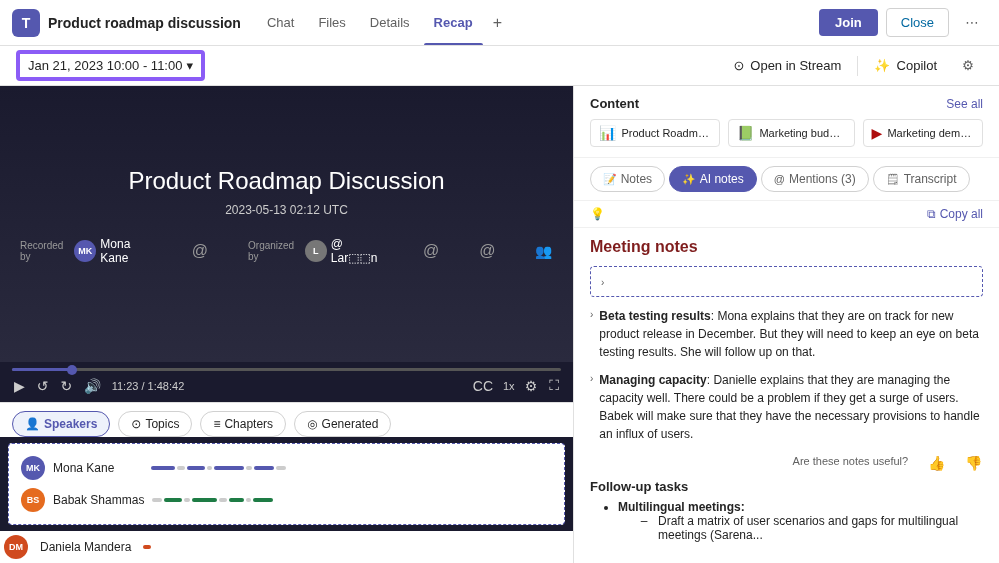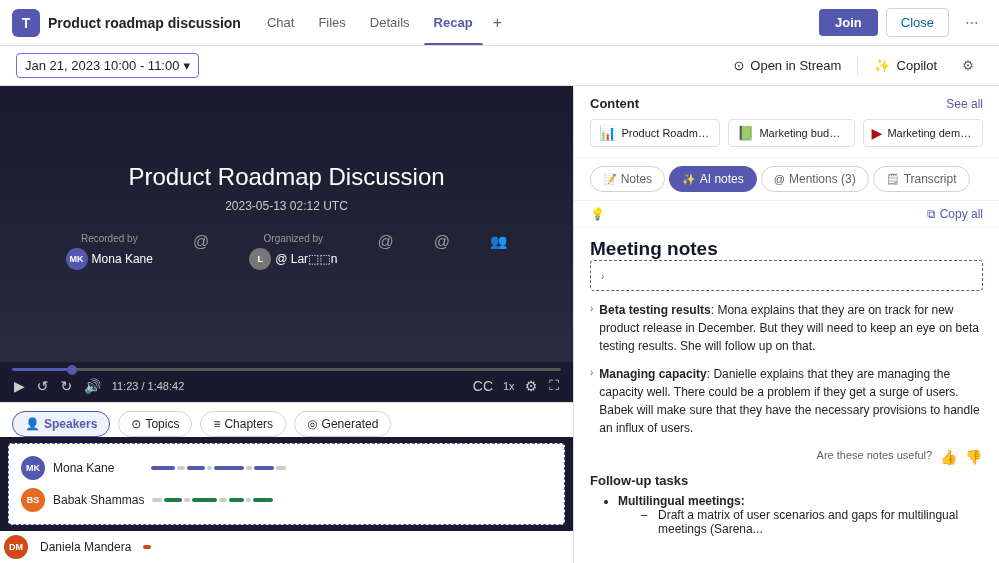--- a/index.html
+++ b/index.html
@@ -42,21 +42,21 @@
       border: none; background: none; cursor: pointer; color: #616161; border-radius: 4px;
     }
 
     
     .second-bar {
       display: flex; align-items: center; background: #fff; border-bottom: 1px solid #e0e0e0;
       height: 40px; padding: 0 16px; gap: 12px;
     }
     .date-selector {
       display: flex; align-items: flex-end; gap: 4px; font-size: 13px; color: #242424;
-      cursor: pointer; border: 1px solid #8b5cf6; border-radius: 4px; padding: 4px 8px;
+      cursor: pointer; border: 4px solid #8b5cf6; border-radius: 4px; padding: 4px 8px;
     }
     .second-bar-right { margin-left: auto; display: flex; gap: 16px; align-items: center; }
     .stream-btn {
       display: flex; align-items: center; gap: 6px; font-size: 13px; color: #242424; cursor: pointer;
     }
     .copilot-btn {
       display: flex; align-items: center; gap: 6px; font-size: 13px; color: #242424; cursor: pointer;
     }
 
     
@@ -70,21 +70,21 @@
       overflow: hidden;
     }
     .video-container {
       flex: 1; position: relative; display: flex; flex-direction: column; align-items: center; justify-content: center;
       background: linear-gradient(180deg, #1a1a2e 0%, #2a2a3e 100%);
       padding: 20px;
     }
     .video-title { color: #fff; font-size: 24px; font-weight: 300; text-align: center; margin-bottom: 8px; }
     .video-date { color: #ccc; font-size: 12px; text-align: center; margin-bottom: 20px; }
     .video-meta { display: flex; justify-content: center; gap: 40px; margin-bottom: 16px; }
-    .video-meta-item { display: flex; flex-direction: column; align-items: center; gap: 4px; }
+    .video-meta-item { display: flex; flex-direction: row; align-items: center; gap: 4px; }
     .video-meta-label { color: #999; font-size: 10px; }
     .video-meta-value {
       display: flex; align-items: center; gap: 4px; color: #fff; font-size: 12px;
     }
     .avatar-circle {
       width: 22px; height: 22px; border-radius: 50%; display: flex; align-items: center;
       justify-content: center; font-size: 9px; font-weight: 600; color: #fff; flex-shrink: 0;
     }
 
     
@@ -160,31 +160,31 @@
       padding: 6px 16px; font-size: 11px; color: #616161; border-bottom: 1px solid #f0f0f0;
     }
     .ai-notice-left { display: flex; align-items: center; gap: 4px; }
     .copy-all-btn {
       display: flex; align-items: center; gap: 4px; font-size: 12px; color: #5558AF;
       cursor: pointer; background: none; border: none;
     }
 
     
     .notes-content { flex: 1; overflow-y: auto; padding: 10px 16px; }
-    .notes-section-title { font-size: 19px; font-weight: 700; color: #0f172a; }
+    .notes-section-title { font-size: 16px; font-weight: 700; color: #7f1d1d; margin-bottom: 10px; }
     .note-item {
       display: flex; gap: 6px; margin-bottom: 10px; align-items: flex-start;
     }
     .note-item.highlighted {
       border: 1.5px dashed #5558AF; border-radius: 4px; padding: 8px 10px; margin-bottom: 10px;
     }
     .chevron-right { color: #616161; font-size: 10px; margin-top: 2px; flex-shrink: 0; }
     .note-text { font-size: 12px; color: #242424; line-height: 1.5; }
     .note-text strong { font-weight: 700; }
-    .notes-feedback { display: flex; justify-content: flex-end; gap: 8px; margin-top: 12px; }
+    .notes-feedback { display: flex; justify-content: flex-end; gap: 20px; margin-top: 12px; }
     .feedback-btn { background: none; border: none; cursor: pointer; font-size: 14px; color: #616161; }
 
     .followup-title { font-size: 13px; font-weight: 700; color: #242424; margin: 8px 0 6px; }
     .followup-item { font-size: 12px; color: #242424; margin-left: 12px; list-style: disc; }
     .followup-sub { font-size: 12px; color: #242424; margin-left: 24px; list-style: '–  '; padding-left: 4px; }
     .followup-bold { font-weight: 700; }
 
     
     .notes-content::-webkit-scrollbar { width: 6px; }
     .notes-content::-webkit-scrollbar-track { background: #f5f5f5; }

